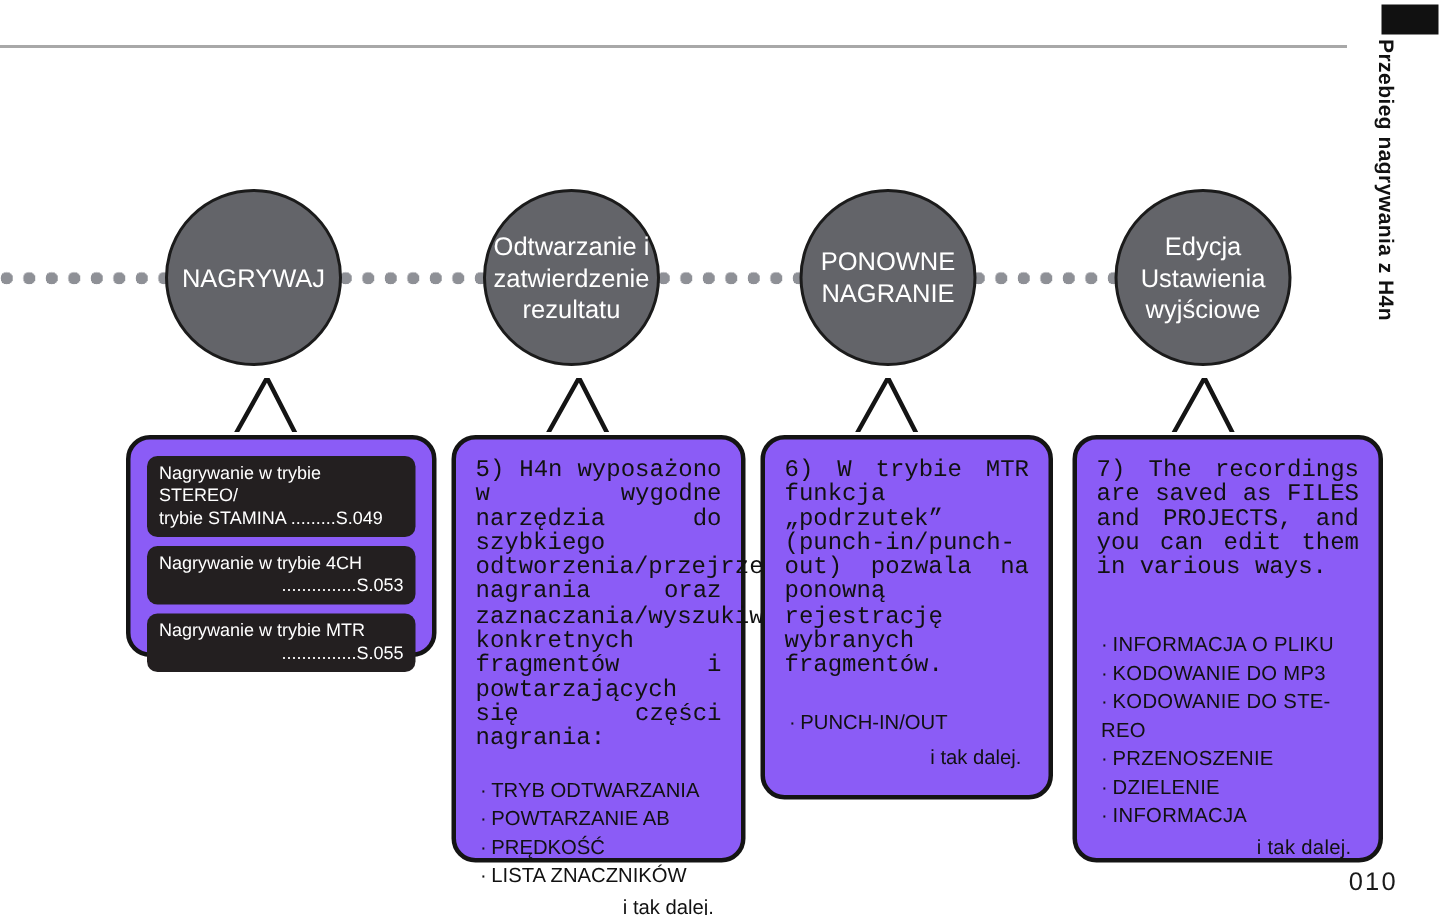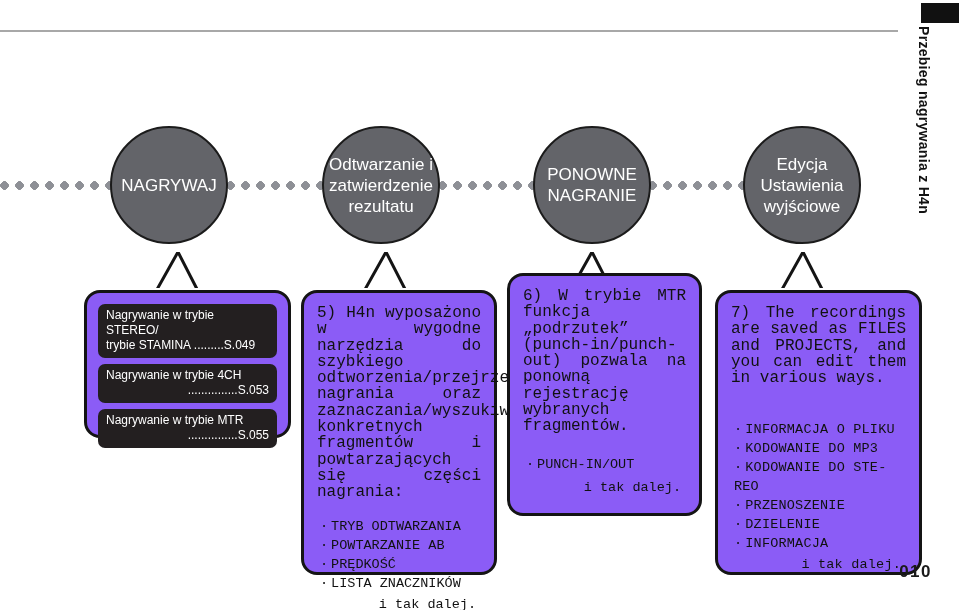--- a/index.html
+++ b/index.html
@@ -86,21 +86,21 @@
   
   .callout {
     position: absolute;
     border: 3px solid #141414;
     border-radius: 16px;
     background: #8b5cf6;
     margin-left: 13px;
   }
   .b0 { left: 71px;  top: 290px; width: 207px; height: 148px; }
   .b1 { left: 288px; top: 290px; width: 196px; height: 285px; }
-  .b2 { left: 494px; top: 273px; width: 195px; height: 243px; }
+  .b2 { left: 494px; top: 290px; width: 195px; height: 243px; }
   .b3 { left: 702px; top: 290px; width: 207px; height: 285px; }
 
   
   .pill-wrap { padding: 11px 11px 0 11px; }
   .pill {
     background: #231f20;
     color: #ffffff;
     border-radius: 7px;
     padding: 4px 8px 5px 8px;
     margin-bottom: 6px;
@@ -121,21 +121,20 @@
     padding: 12px 13px 0 13px;
   }
   .para-en { text-align: justify; }
 
   
   .bullets {
     padding: 14px 12px 0 16px;
     font-size: 13.5px;
     line-height: 19px;
     color: #111;
-    font-family: Liberation Mono, monospace;
   }
   .bullets .bi {
     display: block;
     white-space: nowrap;
   }
   .bullets .bi.wrap { white-space: normal; }
   .bullets .dot { margin-right: 3px; }
   .tail-note {
     display: block;
     text-align: right;
@@ -145,25 +144,24 @@
   }
   .tail-note.inline { margin-top: 4px; }
 
   .bullets-1 { padding-top: 16px; }
   .bullets-2 { padding-top: 20px; }
   .bullets-3 { padding-top: 34px; letter-spacing: 0.2px; }
 
   
   .page-num {
     position: absolute;
-    right: 28px; bottom: 28px;
+    right: 28px; bottom: 12px;
     font-size: 17px;
     letter-spacing: 1.5px;
     color: #1a1a1a;
-    font-weight: bold;
   }
 </style>
 </head>
 <body>
 
 <div id="page">
 
   <div class="top-rule"></div>
 
   <div class="side-tab"></div>

